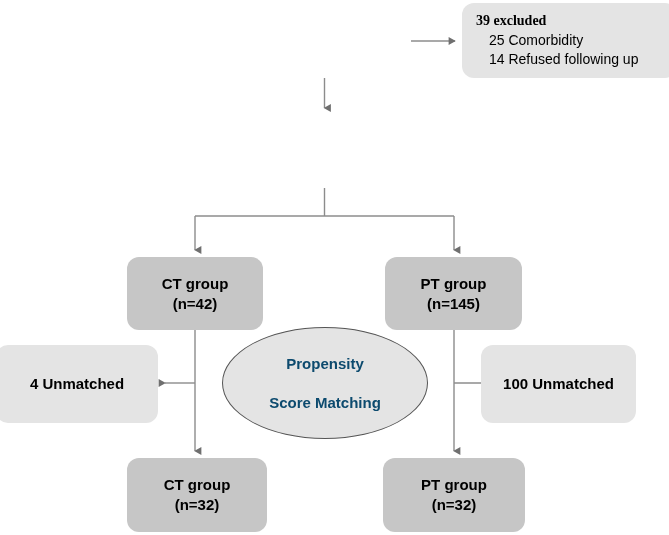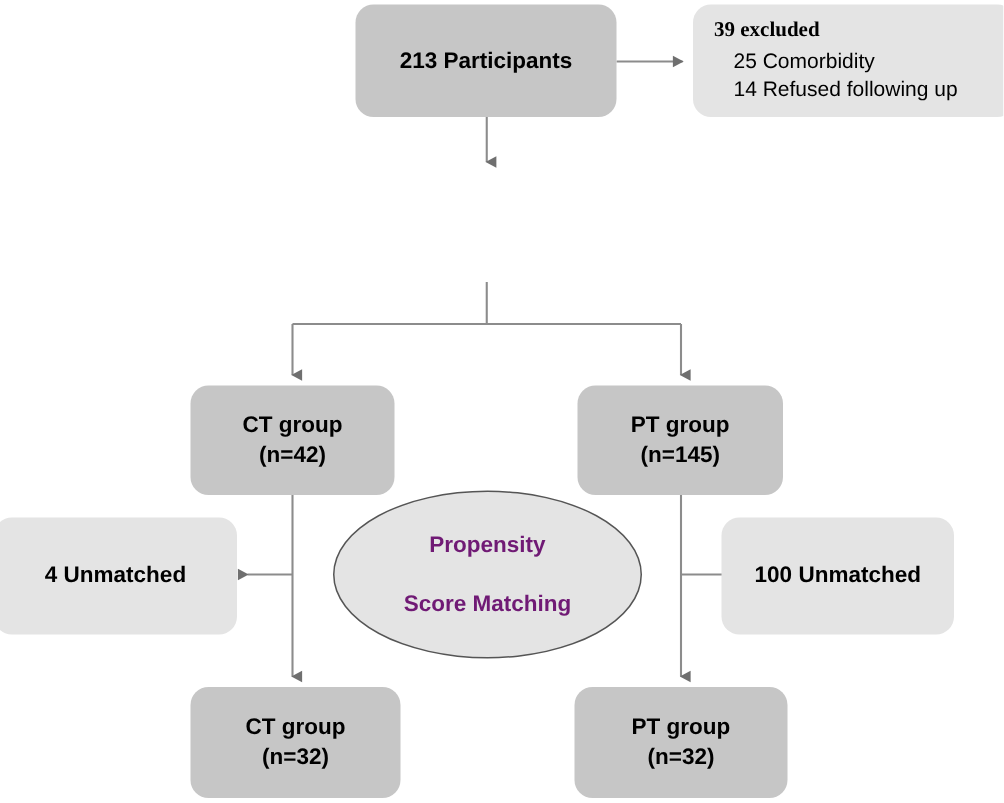--- a/index.html
+++ b/index.html
@@ -51,21 +51,21 @@
     box-sizing: border-box;
     border-radius: 50%;
     background: #e4e4e4;
     border: 1.6px solid #555555;
     display: flex;
     flex-direction: column;
     align-items: center;
     justify-content: center;
     text-align: center;
     font-weight: bold;
-    color: #701a75;
+    color: #0c4a6e;
     z-index: 4;
   }
   .ellipse .line1 { margin-bottom: 22px; }
 
   svg#edges {
     position: absolute;
     left: 0;
     top: 0;
     width: 669px;
     height: 535px;
@@ -104,23 +104,20 @@
       <path d="M195,330 L195,451" marker-end="url(#arrowDown)"></path>
 
       <path d="M195,383 L165,383" marker-end="url(#arrowLeft)"></path>
 
       <path d="M454,330 L454,451" marker-end="url(#arrowDown)"></path>
 
       <path d="M454,383 L493,383" marker-end="url(#arrowRight)"></path>
     </g>
   </svg>
 
-  <div class="node dark" style="left:237px; top:3px; width:174px; height:75px; font-size:15px;">
-    <span class="line1">213 Participants</span>
-  </div>
 
   <div class="node light excluded" style="left:462px; top:3px; width:215px; height:75px; font-size:14px;">
     <span class="line1">39 excluded</span>
     <span class="line2">25 Comorbidity</span>
     <span class="line3">14 Refused following up</span>
   </div>
 
 
   <div class="node dark" style="left:127px; top:257px; width:136px; height:73px; font-size:15px;">
     <span class="line1">CT group</span>

